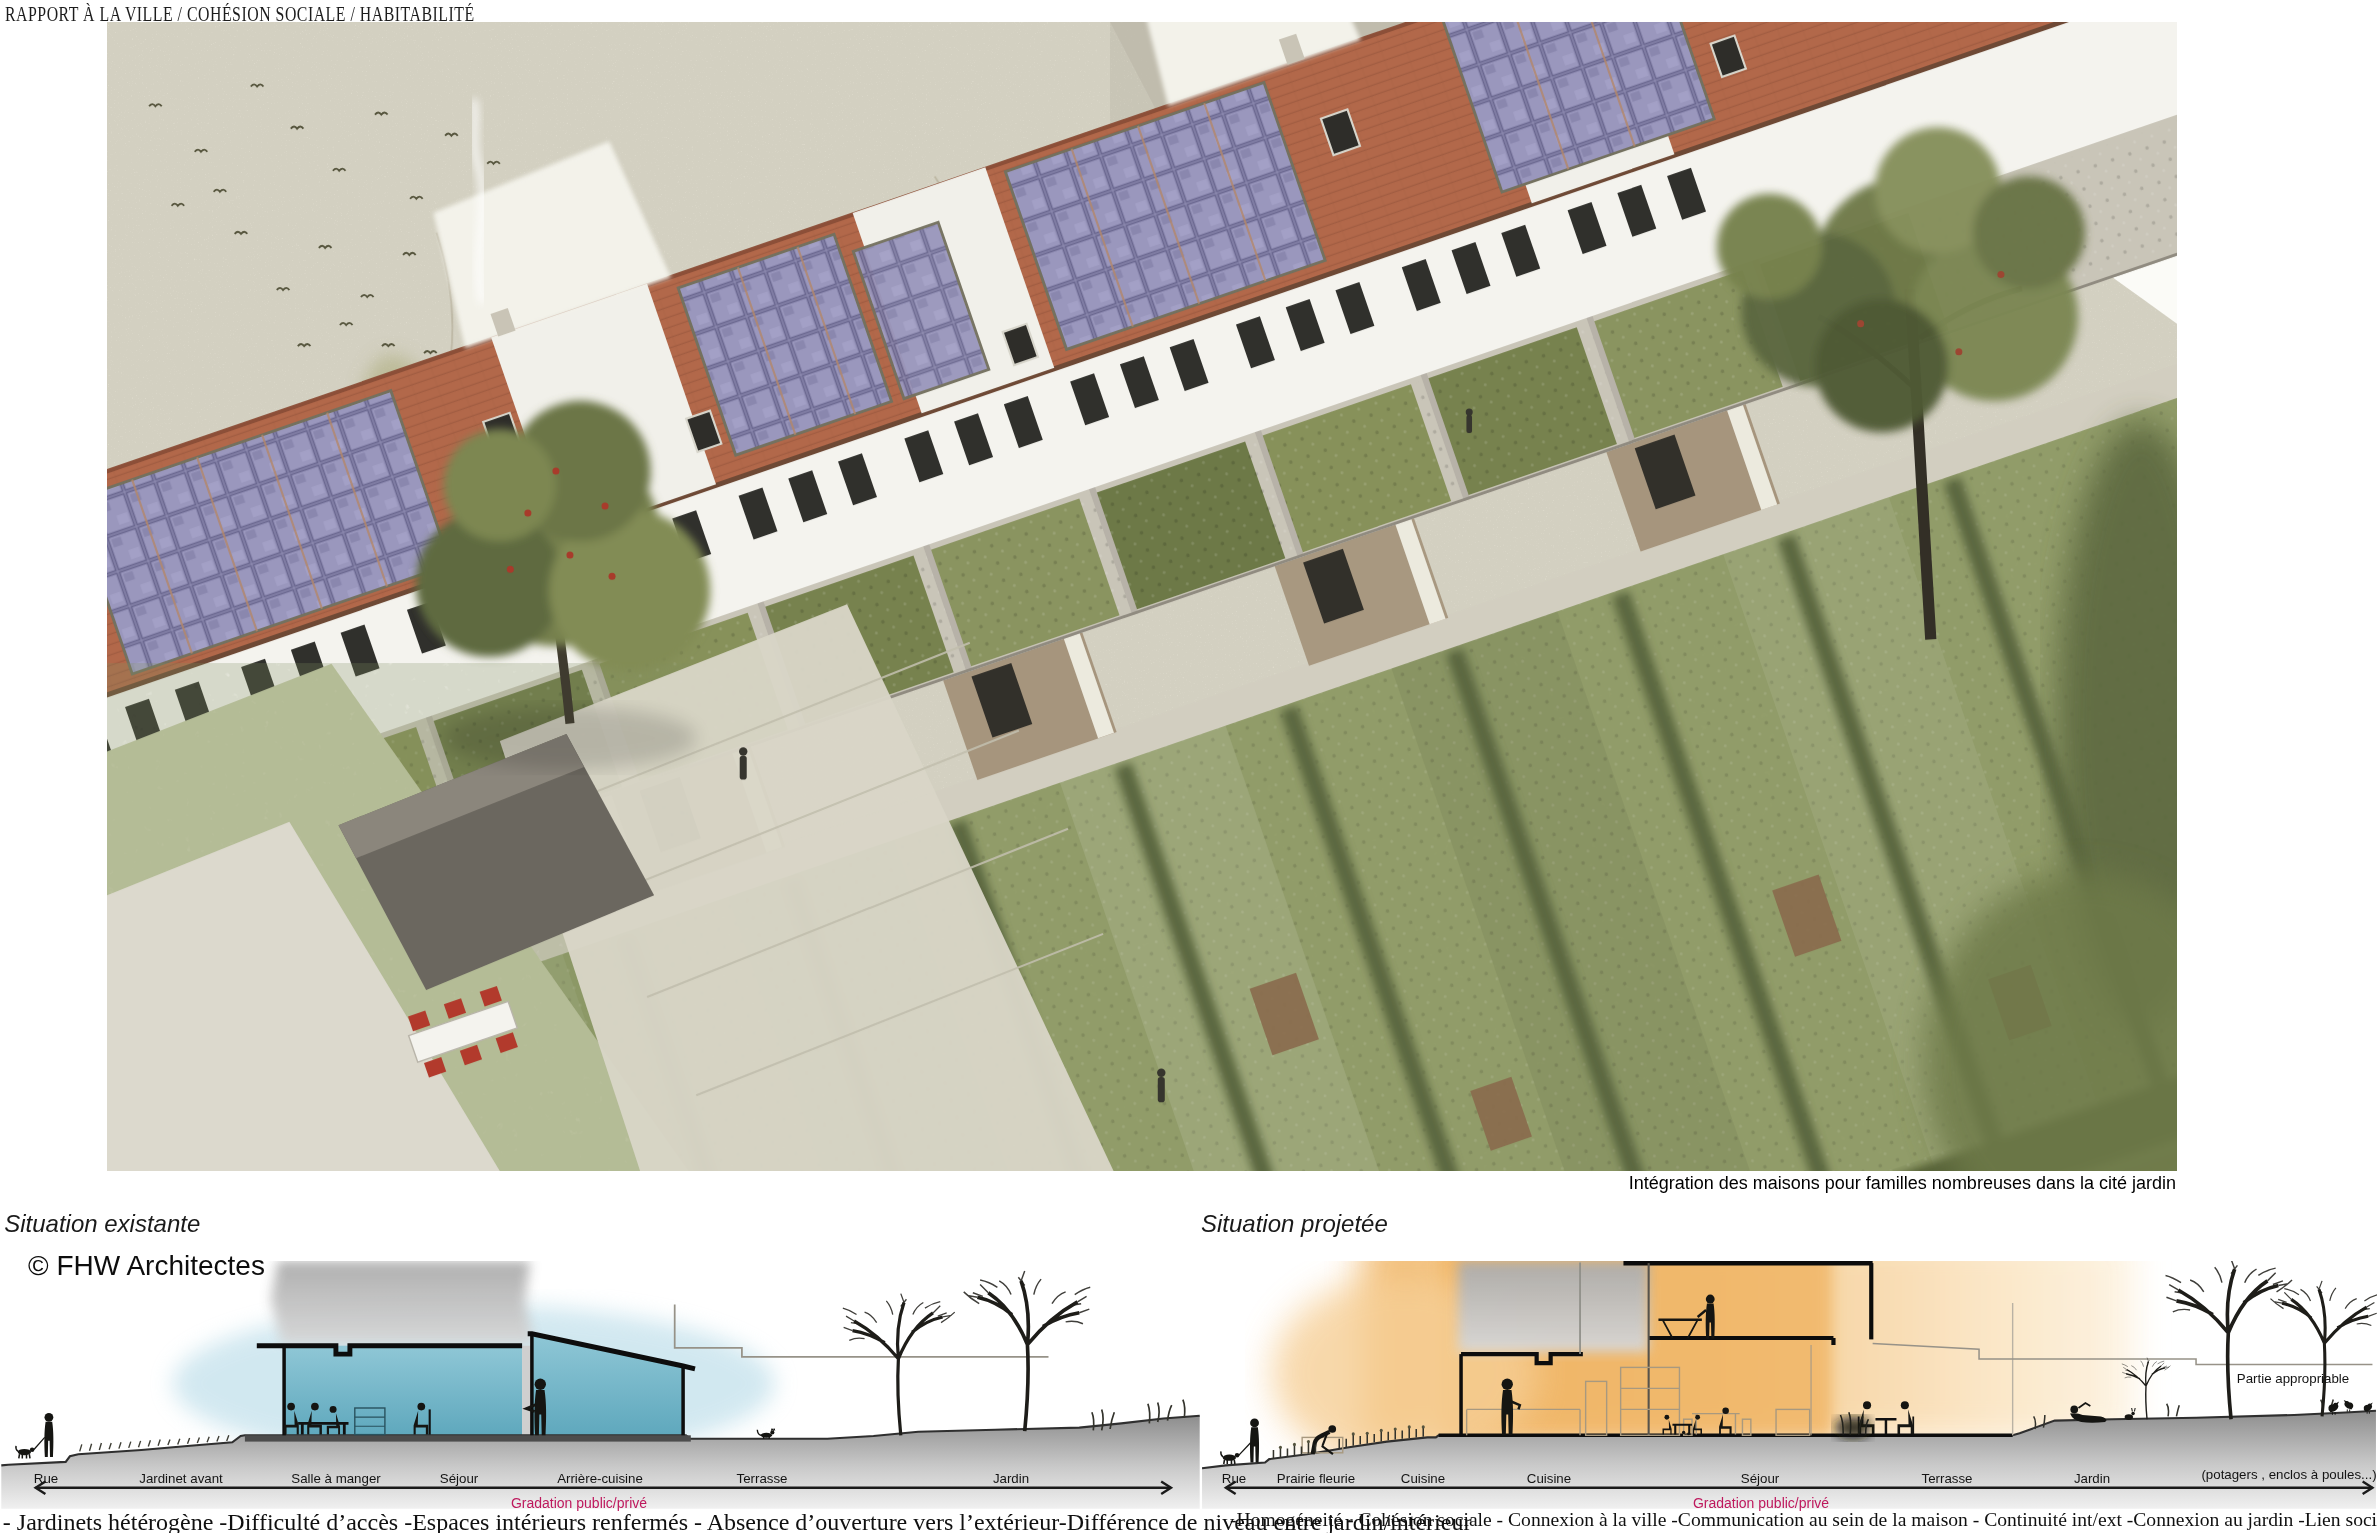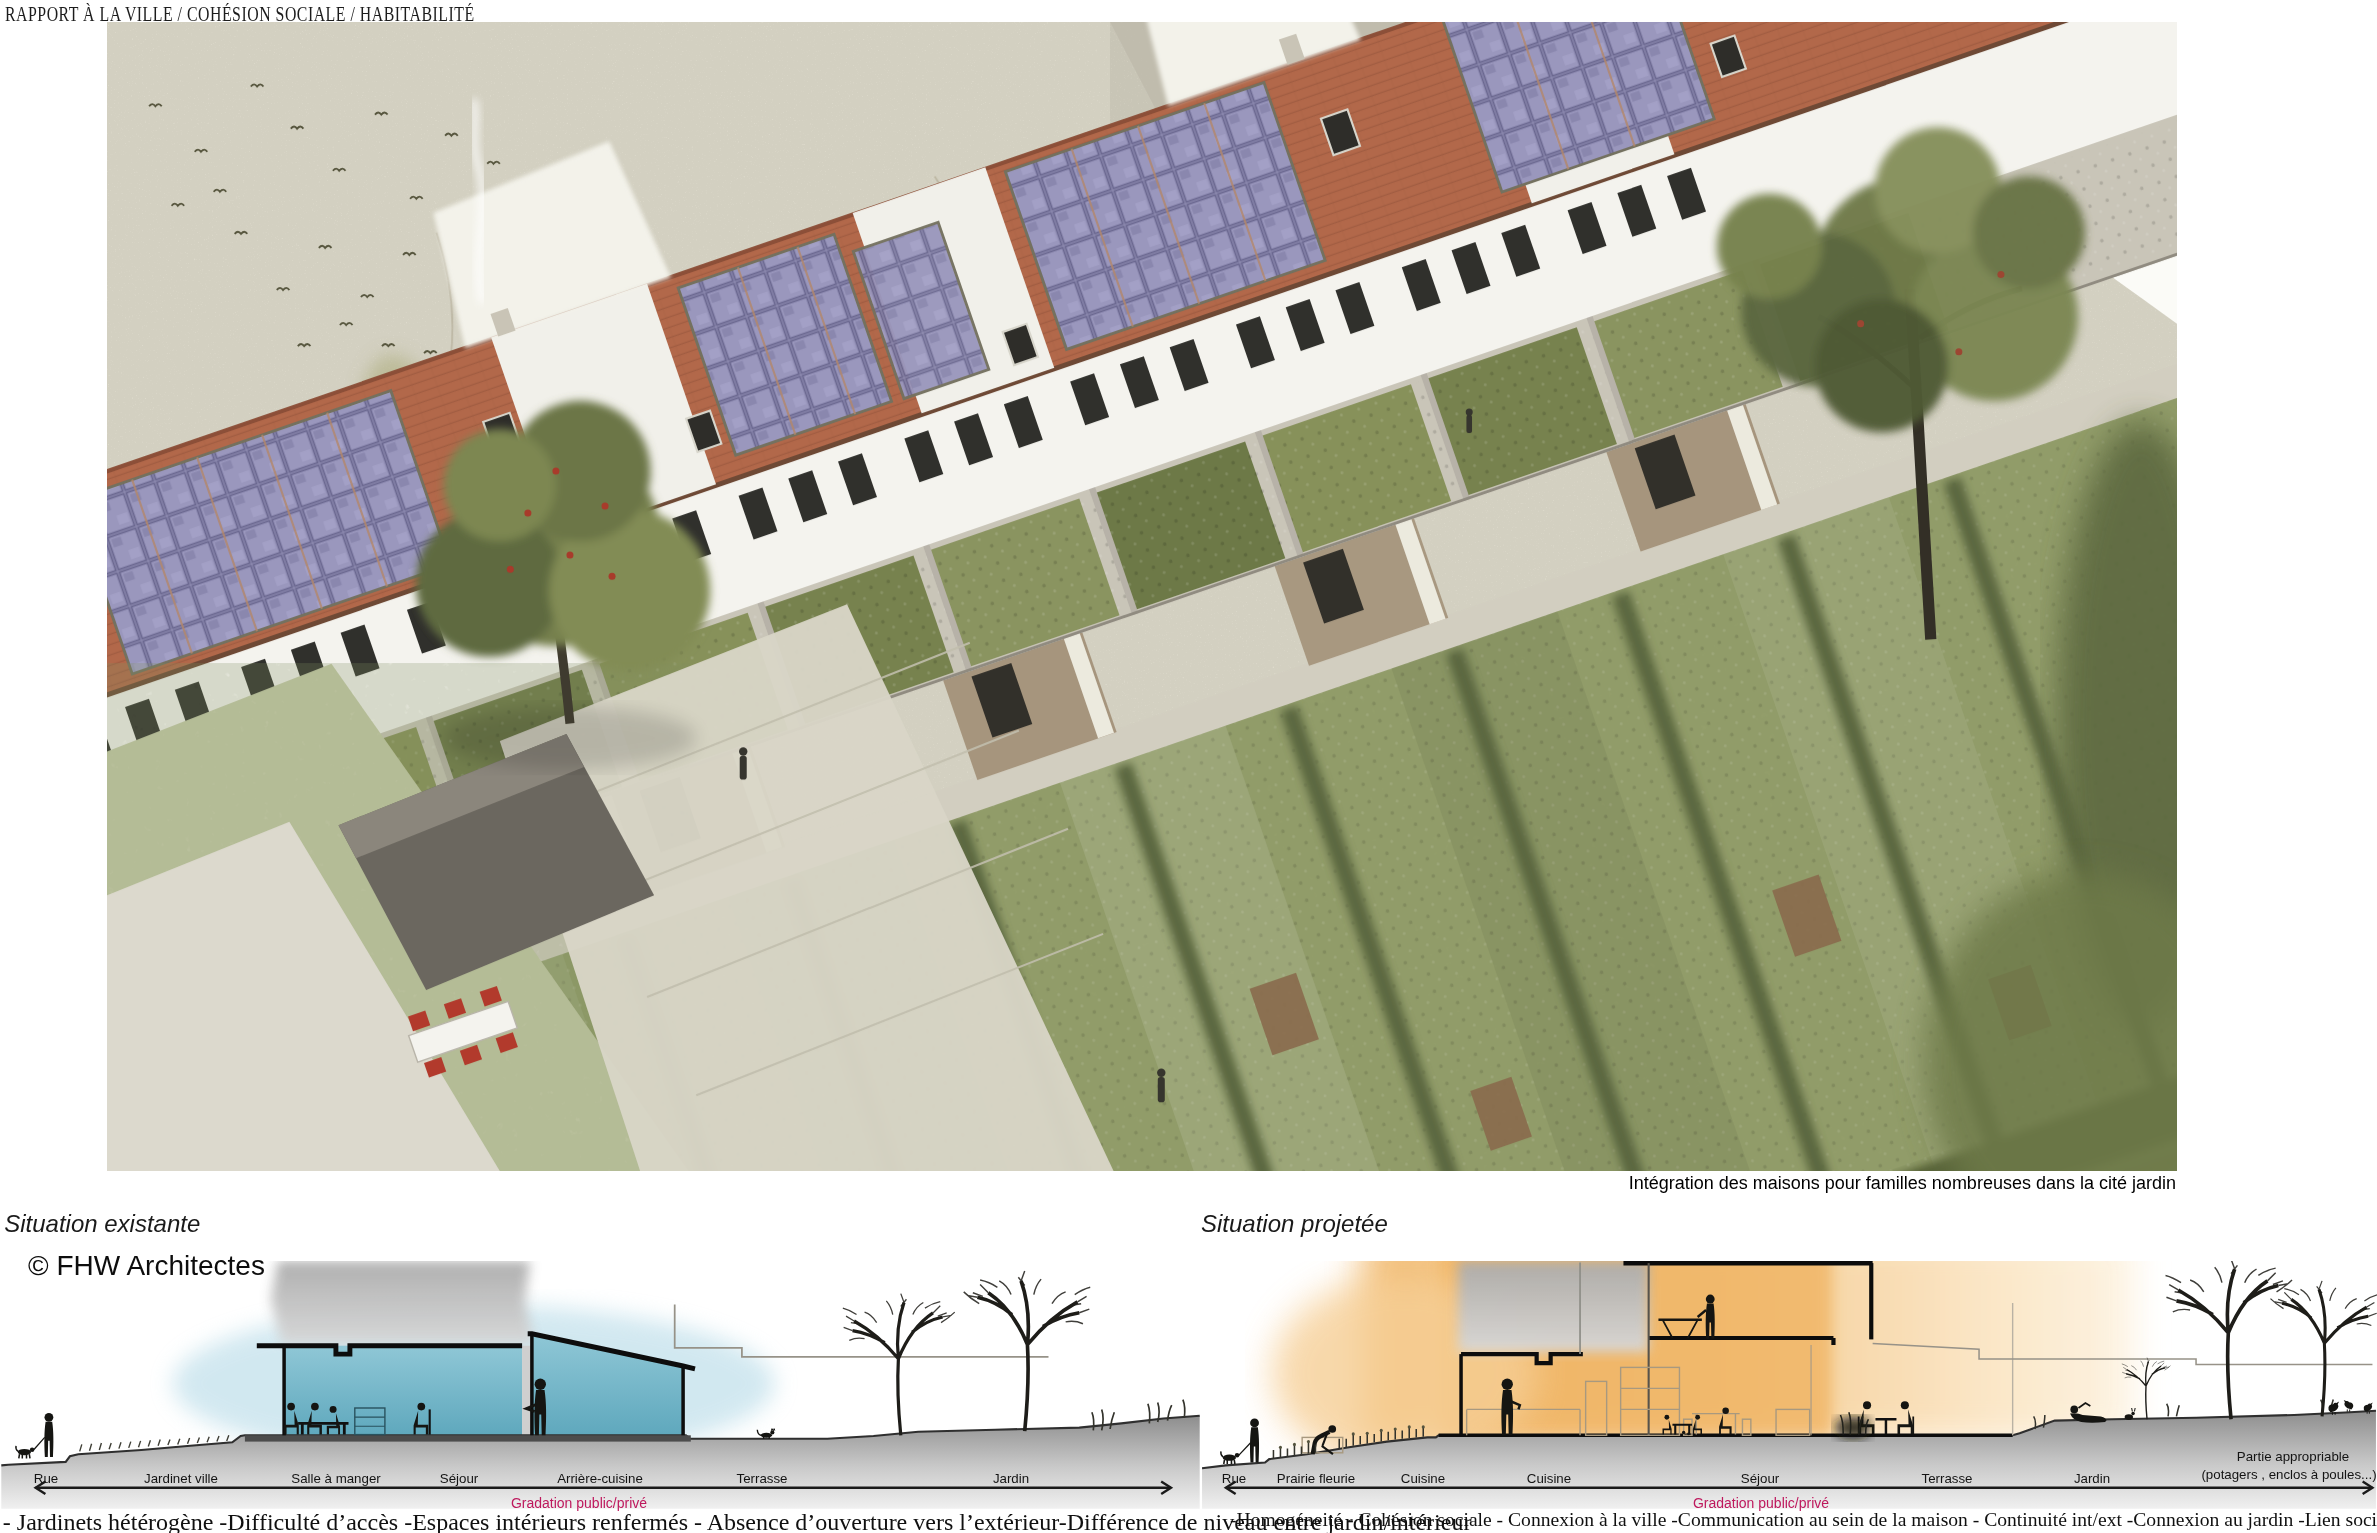--- a/index.html
+++ b/index.html
@@ -609,34 +609,34 @@
 
   <g stroke="#1a1a1a" stroke-width="3.4" fill="none">
     <path d="M34,324 H1672"></path>
     <path d="M48,315 L34,324 L48,333"></path>
     <path d="M1658,315 L1672,324 L1658,333"></path>
   </g>
 </svg>
 </div>
 
 <span class="zl l1" style="left:46px">Rue</span>
-<span class="zl l1" style="left:181px">Jardinet ville</span>
+<span class="zl l1" style="left:181px">Jardinet avant</span>
 <span class="zl l1" style="left:336px">Salle à manger</span>
 <span class="zl l1" style="left:459px">Séjour</span>
 <span class="zl l1" style="left:600px">Arrière-cuisine</span>
 <span class="zl l1" style="left:762px">Terrasse</span>
 <span class="zl l1" style="left:1011px">Jardin</span>
 <span class="grad-label" style="left:579px">Gradation public/privé</span>
 
 <span class="zl l1" style="left:1234px">Rue</span>
 <span class="zl l1" style="left:1316px">Prairie fleurie</span>
 <span class="zl l1" style="left:1423px">Cuisine</span>
 <span class="zl l1" style="left:1549px">Cuisine</span>
 <span class="zl l1" style="left:1760px">Séjour</span>
 <span class="zl l1" style="left:1947px">Terrasse</span>
 <span class="zl l1" style="left:2092px">Jardin</span>
-<span class="appro" style="left:2293px;top:1449px">Partie appropriable</span>
+<span class="appro" style="left:2293px;top:1371px">Partie appropriable</span>
 <span class="appro" style="left:2289px;top:1467px">(potagers , enclos à poules...)</span>
 <span class="grad-label" style="left:1761px">Gradation public/privé</span>
 
 <div class="notes" id="notes-existing">- Jardinets hétérogène -Difficulté d’accès -Espaces intérieurs renfermés - Absence d’ouverture vers l’extérieur-Différence de niveau entre jardin/intérieur</div>
 <div class="notes" id="notes-projected">-Homogéneité - Cohésion sociale - Connexion à la ville -Communication au sein de la maison - Continuité int/ext -Connexion au jardin -Lien social</div>
 
 
 </body></html>

